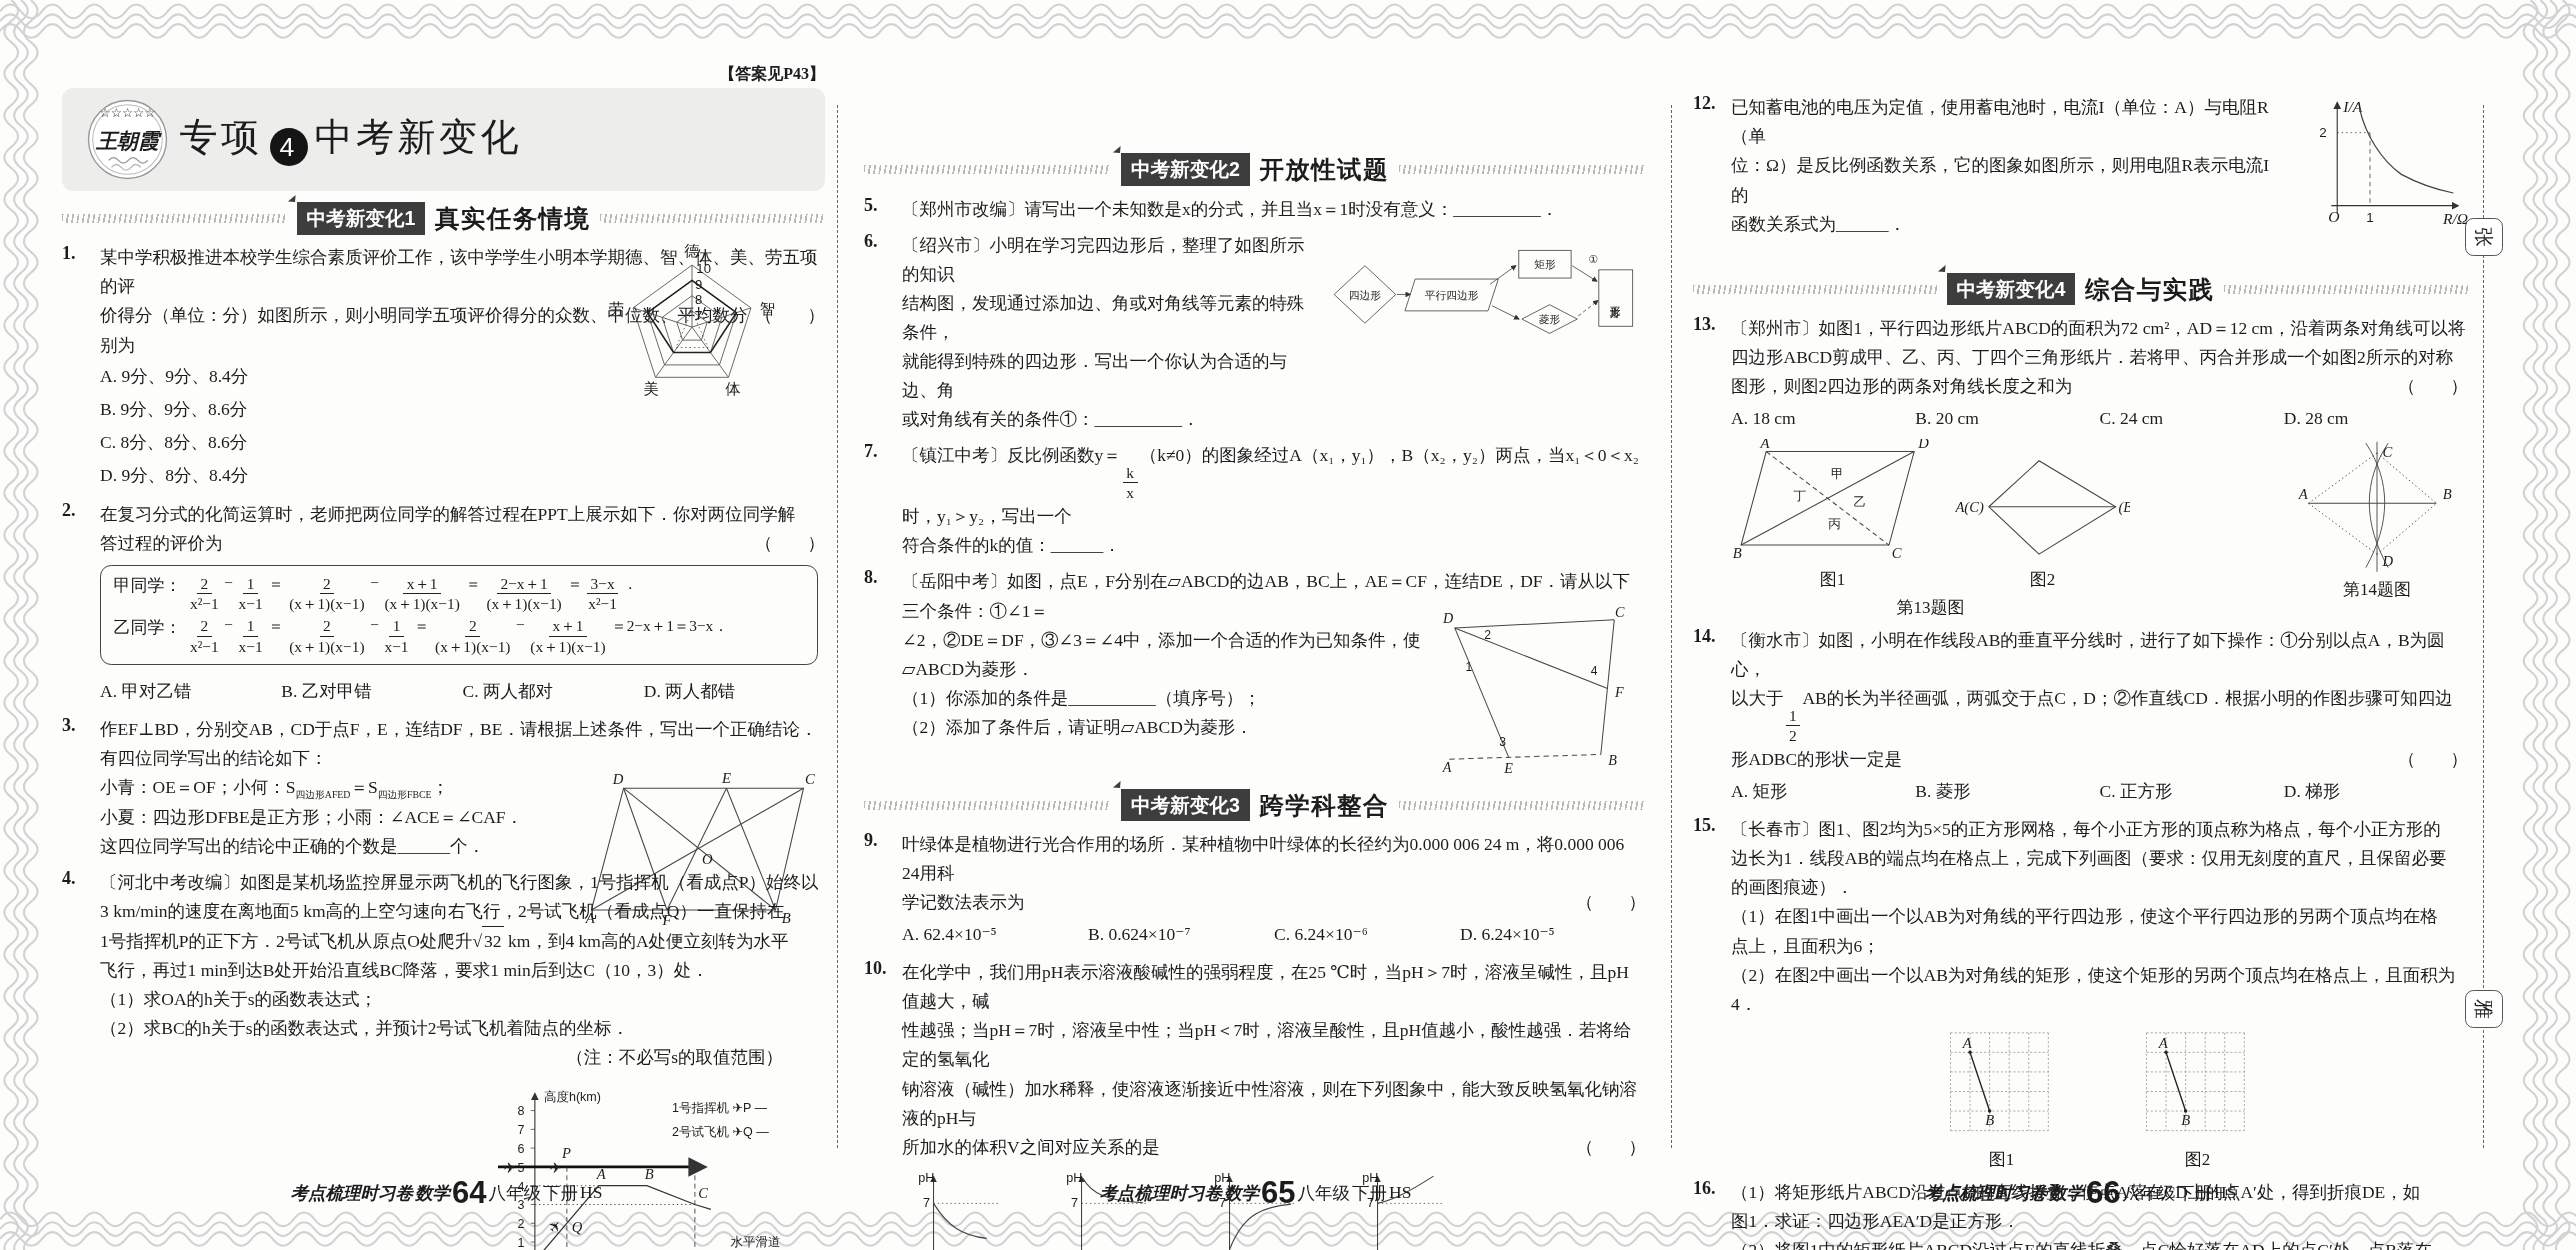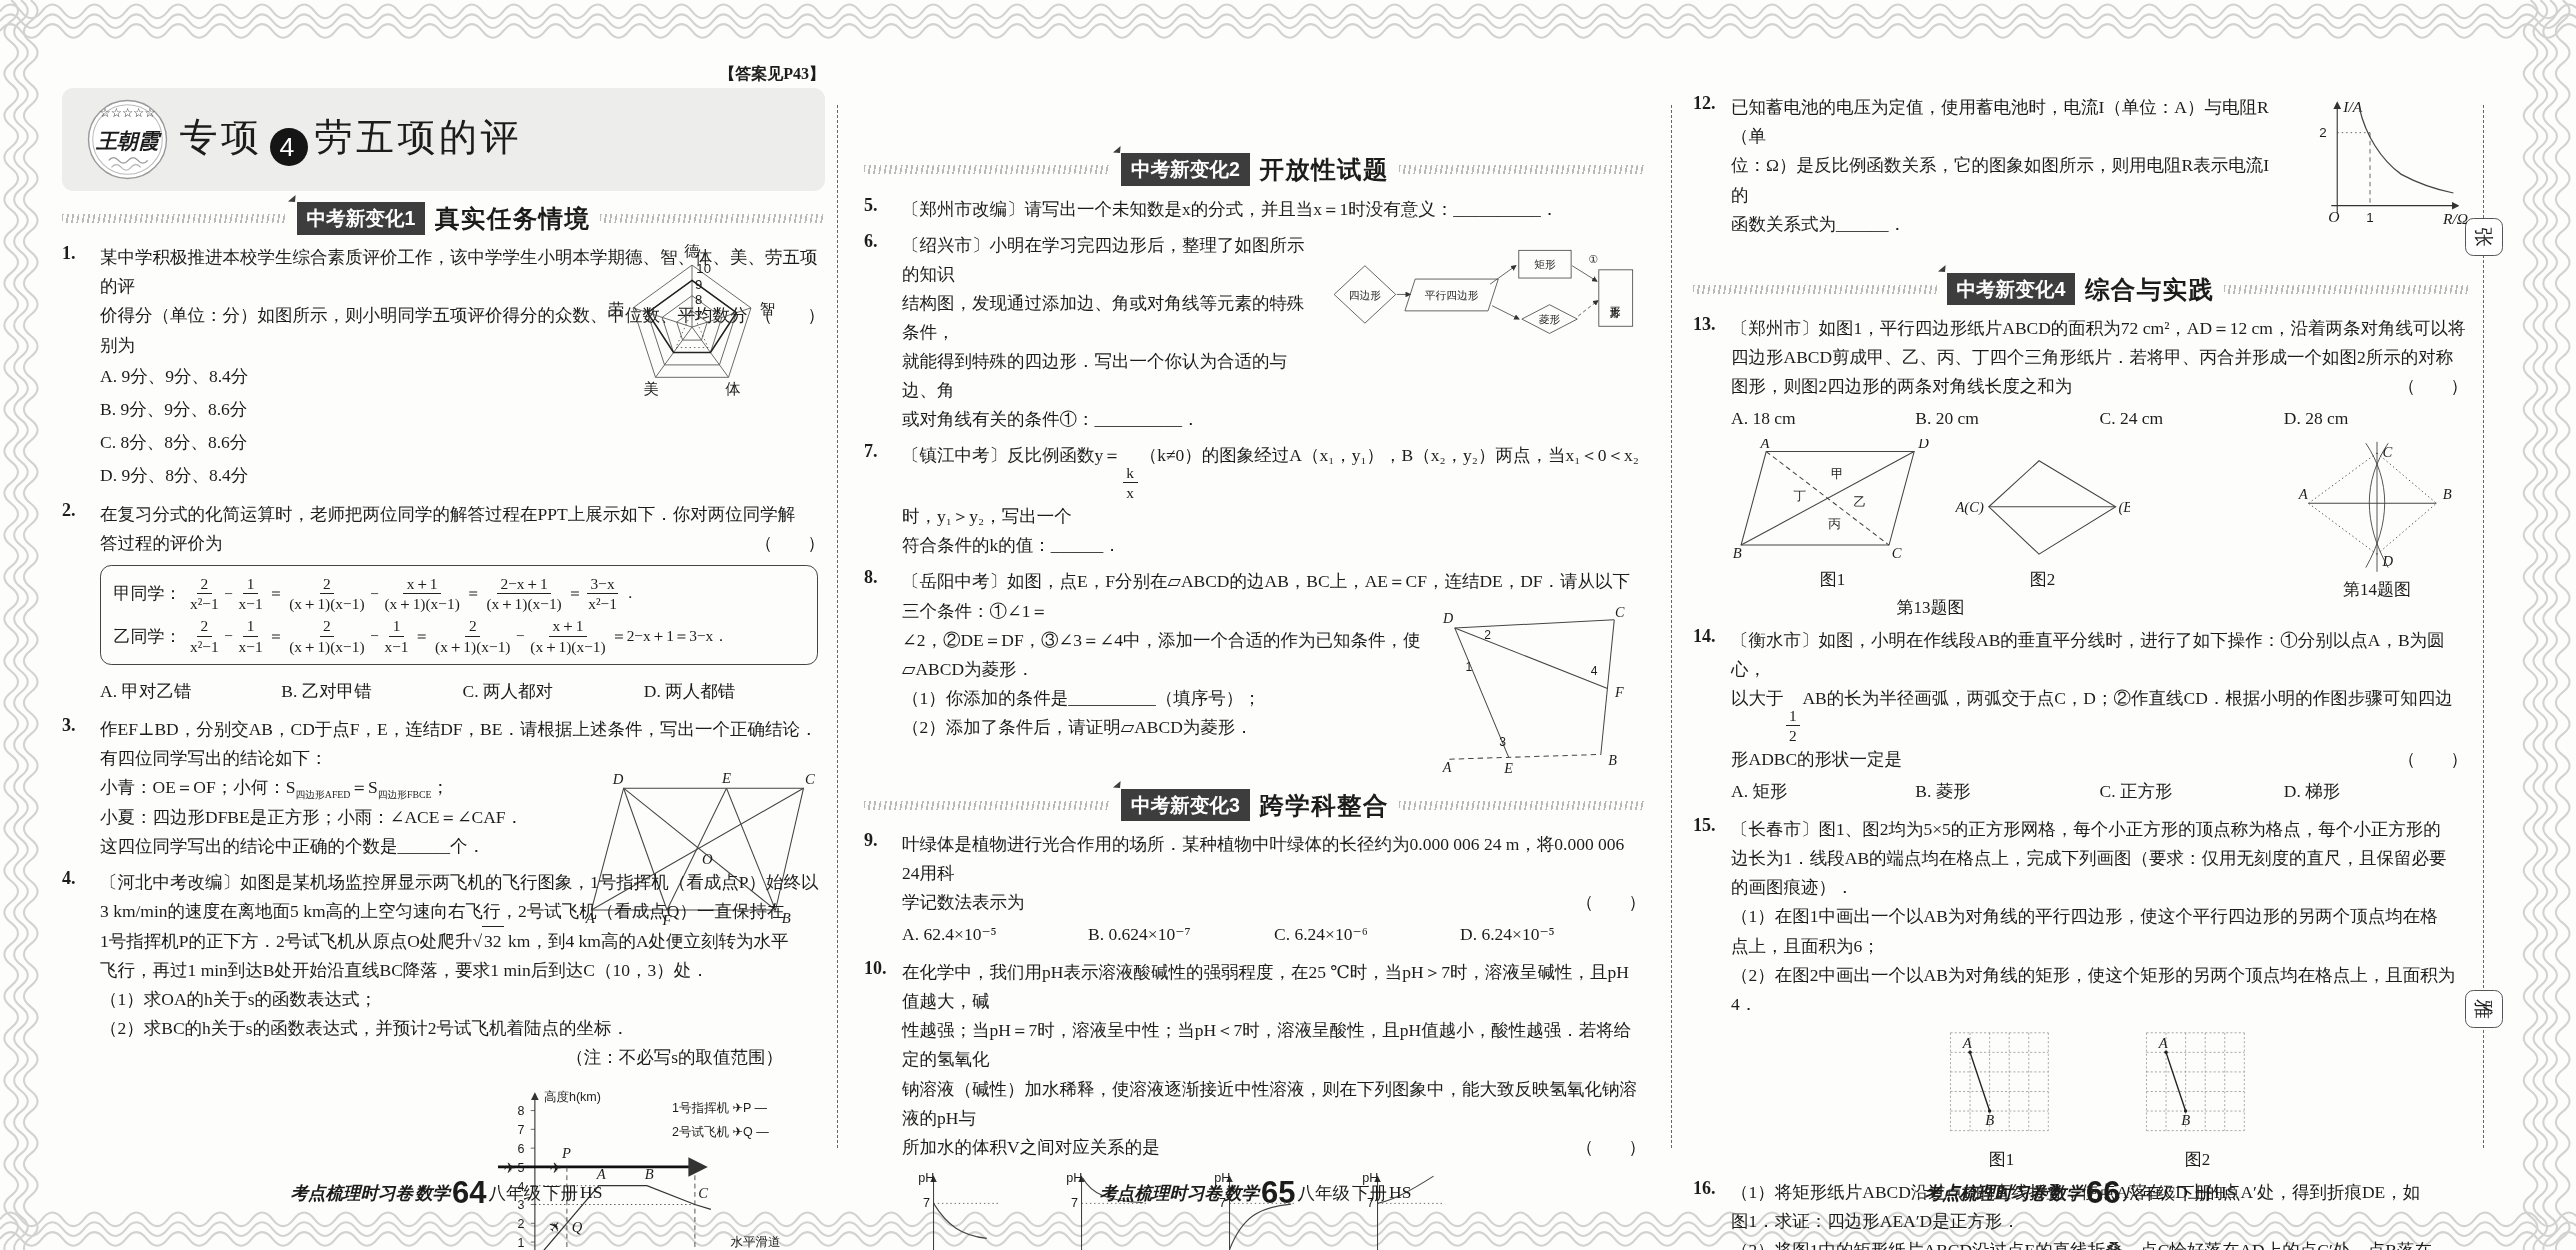--- a/index.html
+++ b/index.html
@@ -21,21 +21,21 @@
   .sec{display:flex;align-items:center;gap:9.8px;margin:11.2px 0 8.4px}
   .hatch{flex:1;height:9px;background:repeating-linear-gradient(100deg,#b9b9b9 0 1.7px,transparent 1.7px 5.2px)}
   .stag{position:relative;background:#3d3d3d;color:#fff;font-weight:bold;font-size:19.6px;
         font-family:"Liberation Sans",sans-serif;padding:2.8px 9.8px;white-space:nowrap}
   .stag::before{content:"";position:absolute;left:-6.3px;top:-5.6px;border:5.6px solid transparent;border-bottom-color:#3d3d3d;transform:rotate(140deg)}
   .stitle{font-weight:900;font-size:24.5px;font-family:"Liberation Sans",sans-serif;white-space:nowrap;letter-spacing:1.4px}
   .fr{display:inline-flex;flex-direction:column;align-items:center;vertical-align:-1.0em;margin:0 2.1px;line-height:1.25;font-size:15.4px}
   .fr .n{border-bottom:1.4px solid #222;padding:0 3.5px;white-space:nowrap}
   .fr .d{padding:0 3.5px;white-space:nowrap}
   .box{border:1.7px solid #444;border-radius:11.2px;padding:5.6px 12.6px;margin:7px 7px 8.4px 0}
-  .fline{display:flex;align-items:center;font-size:15.4px;margin:2.8px 0;white-space:nowrap}
+  .fline{display:flex;align-items:flex-start;font-size:15.4px;margin:2.8px 0;white-space:nowrap}
   .fline .lb{margin-right:2.8px;font-size:17px}
   .sqrt{display:inline-block;border-top:1.4px solid #222;padding:0 2.1px}
   .cap{font-size:17px;text-align:center;margin-top:0px}
   .ansref{font-size:16px;text-align:right;font-weight:bold}
   .panel{display:flex;align-items:center;background:#ededec;border-radius:11.2px;height:103px;margin-top:2.8px;padding:0 12.6px}
   .ptitle{flex:1;text-align:left;font-size:38px;font-weight:400;font-family:"Liberation Sans",sans-serif;letter-spacing:3.5px}
   .circ{display:inline-flex;width:38px;height:38px;border-radius:50%;background:#151515;color:#fff;
         align-items:center;justify-content:center;font-size:26.6px;margin:0 7px;vertical-align:-5.6px}
   .footer{position:absolute;top:1177px;width:769px;font-size:17.5px;display:flex;align-items:center;justify-content:center;gap:2px}
   .footer .ser{font-style:italic;font-weight:bold}
@@ -98,21 +98,21 @@
       <circle cx="75" cy="74" r="56" fill="#fff" stroke="#999" stroke-width="2"></circle>
       <circle cx="75" cy="74" r="50" fill="none" stroke="#bbb" stroke-width="1.5"></circle>
       <text class="cn sm" x="75" y="42" text-anchor="middle">☆☆☆☆☆</text>
       <text x="75" y="86" text-anchor="middle" style="font-size:30px;font-weight:bold">王朝霞</text>
       <path d="M48 104 q7 -8 14 0 q7 8 14 0 q7 -8 14 0 q7 8 14 0" stroke="#999" fill="none" stroke-width="2"></path>
       <path d="M52 114 q7 -8 14 0 q7 8 14 0 q7 -8 14 0" stroke="#bbb" fill="none" stroke-width="2"></path>
     </svg>
     <div class="ptitle">
       <span>专项</span><span class="circ">
           <span>4</span>
-        </span><span>劳五项的评</span>
+        </span><span>中考新变化</span>
     </div>
   </div>
 
   <div class="sec">
     <div class="hatch"></div>
     <div class="stag">中考新变化1</div>
     <div class="stitle">真实任务情境</div>
     <div class="hatch"></div>
   </div>
 

